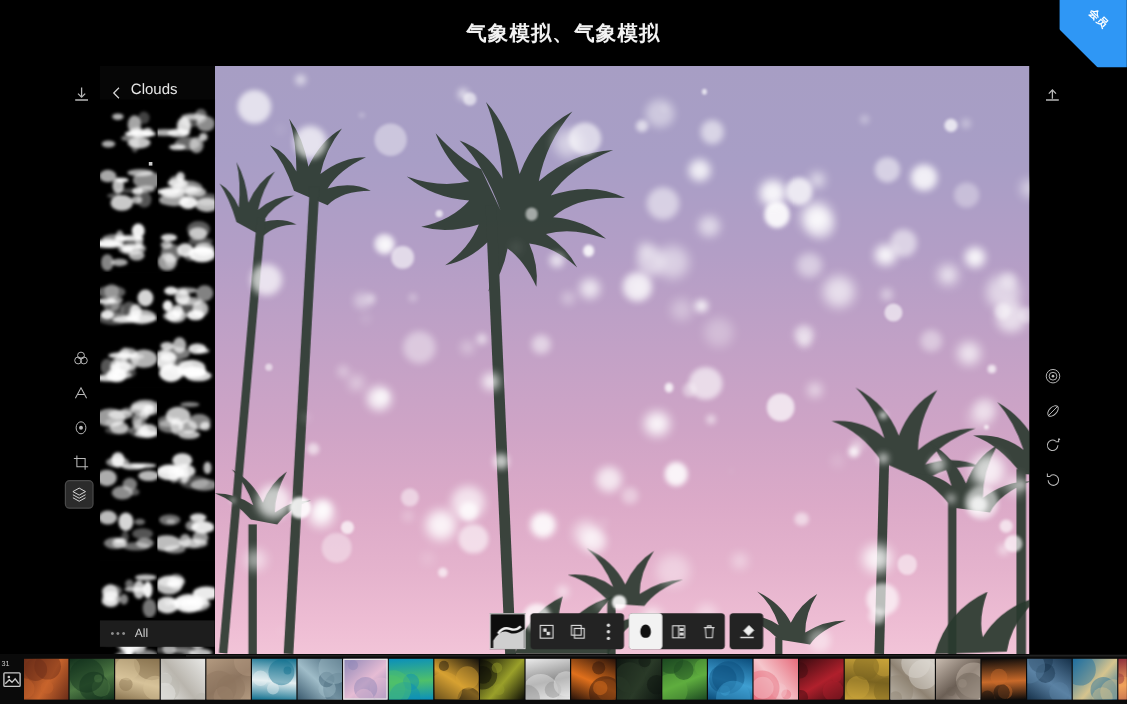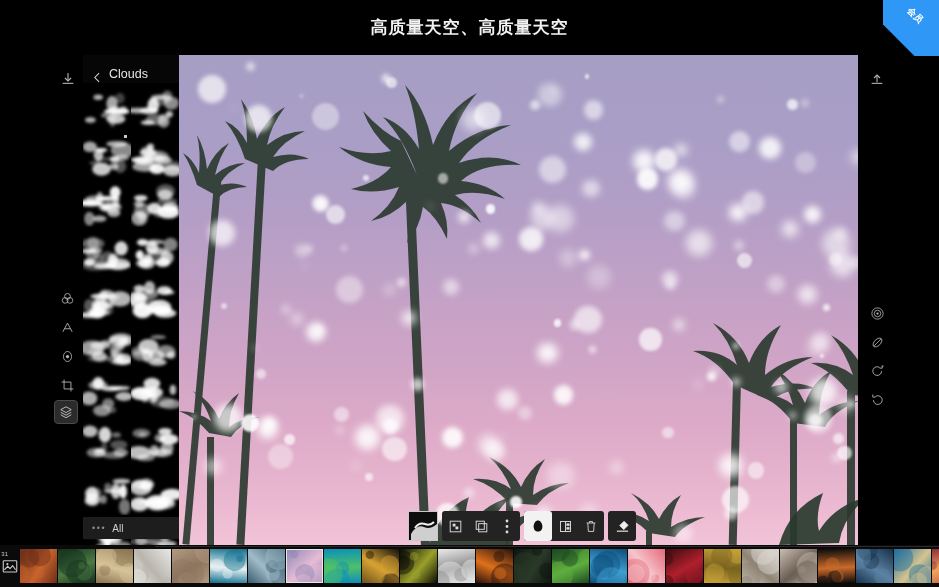--- a/index.html
+++ b/index.html
@@ -133,21 +133,21 @@
   .fs-badge{ position:absolute; right:12px; top:6px; font-size:6px; color:#c8c8c8;}
   .fs-item{ width:37px; height:34px; margin-right:1px; position:relative; flex:none; overflow:hidden; }
   .fs-item.sel{ outline:1.5px solid #e8e8e8; outline-offset:-1px; z-index:2; }
 
   .tl-tick{ position:absolute; left:155px; top:546px; width:784px; height:1px; background:#2a2a2a; z-index:41;}
 </style>
 </head>
 <body>
 
 <div class="topbar">
-  <div class="top-title">高质量天空、高质量天空</div>
+  <div class="top-title">气象模拟、气象模拟</div>
 </div>
 <div class="corner-badge">
   <div class="tri"></div>
   <div class="btxt">会员</div>
 </div>
 
 <div class="stage">
 
   <div class="leftrail">
 

